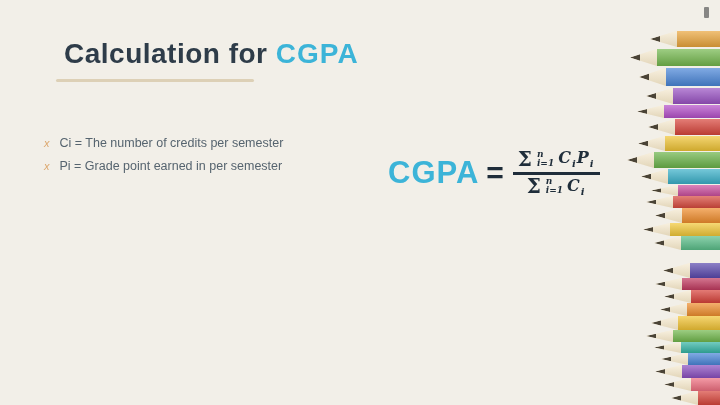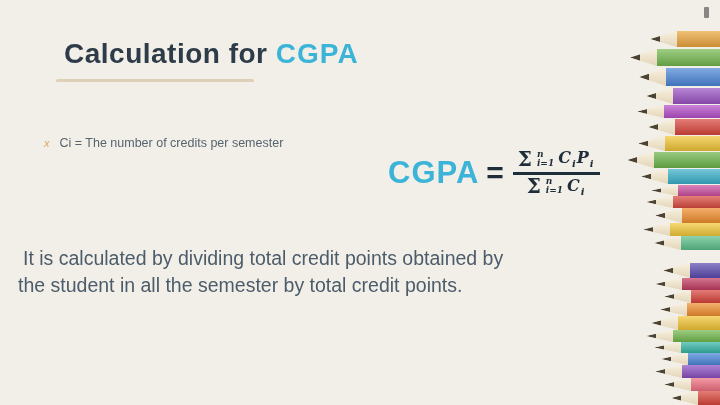--- a/index.html
+++ b/index.html
@@ -77,20 +77,21 @@
 
 <div class="slide">
 
   <div class="title"><span>Calculation for </span><span class="hl">CGPA</span></div>
   <div class="title-underline"></div>
 
   <div class="page-mark"></div>
 
   <div class="bullets">
     <div class="bullet-item"><span class="bullet-marker">x</span><span>Ci = The number of credits per semester</span></div>
+    <div class="bullet-item"><span class="bullet-marker">x</span><span>Pi = Grade point earned in per semester</span></div>
   </div>
 
   <div class="formula">
     <span class="f-lhs">CGPA</span>
     <span class="f-eq">=</span>
     <span class="frac">
       <span class="num">
         <span class="sigma">Σ</span>
         <span class="limits">
           <span>n</span>
@@ -102,21 +103,20 @@
         <span class="sigma">Σ</span>
         <span class="limits">
           <span>n</span>
           <span>i=1</span>
         </span>
         <span class="mvar"><span>C</span><sub>i</sub></span>
       </span>
     </span>
   </div>
 
-  <div class="paragraph">It is calculated by dividing total credit points obtained by the student in all the semester by total credit points.</div>
 
   <div class="pencil-layer">
       <div class="pencil" style="left: 650px; top: 31px; height: 16px;">
         <div class="wood">
           <div class="lead" style="background: rgb(74, 67, 54);"></div>
         </div>
         <div class="body" style="background: linear-gradient(rgba(255, 255, 255, 0.3), rgba(0, 0, 0, 0.14)), rgb(234, 165, 60);"></div>
       </div>
       <div class="pencil" style="left: 630px; top: 49px; height: 17px;">
         <div class="wood">

